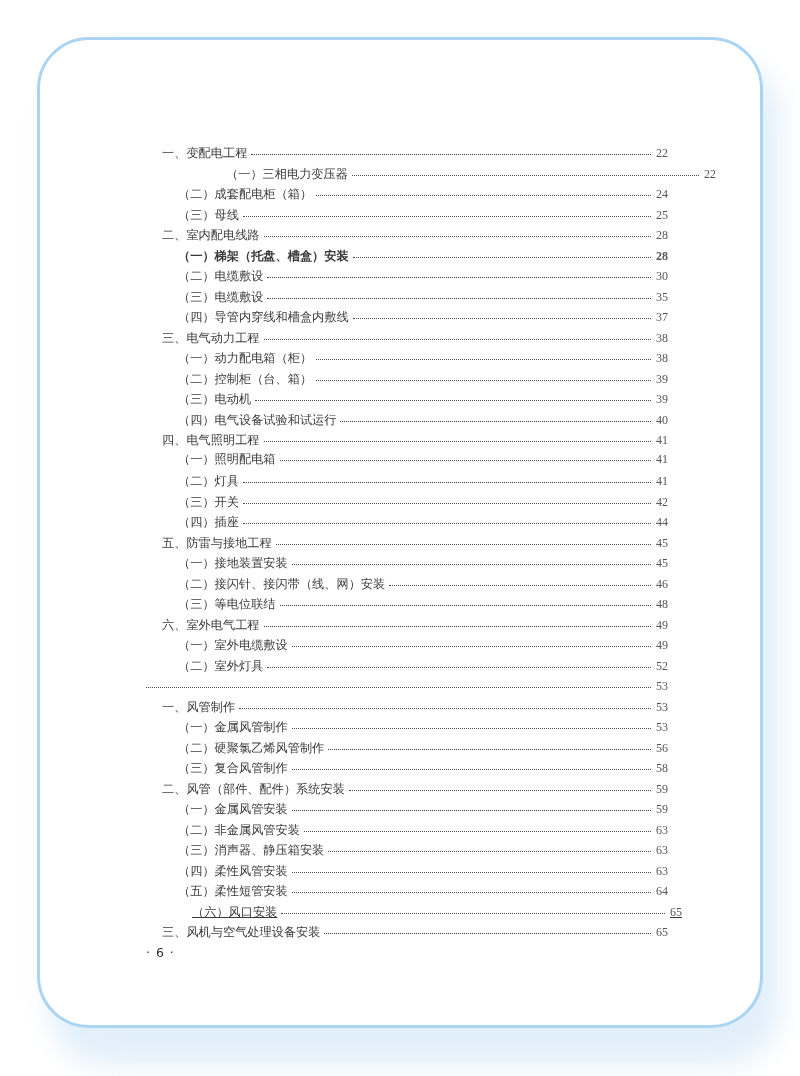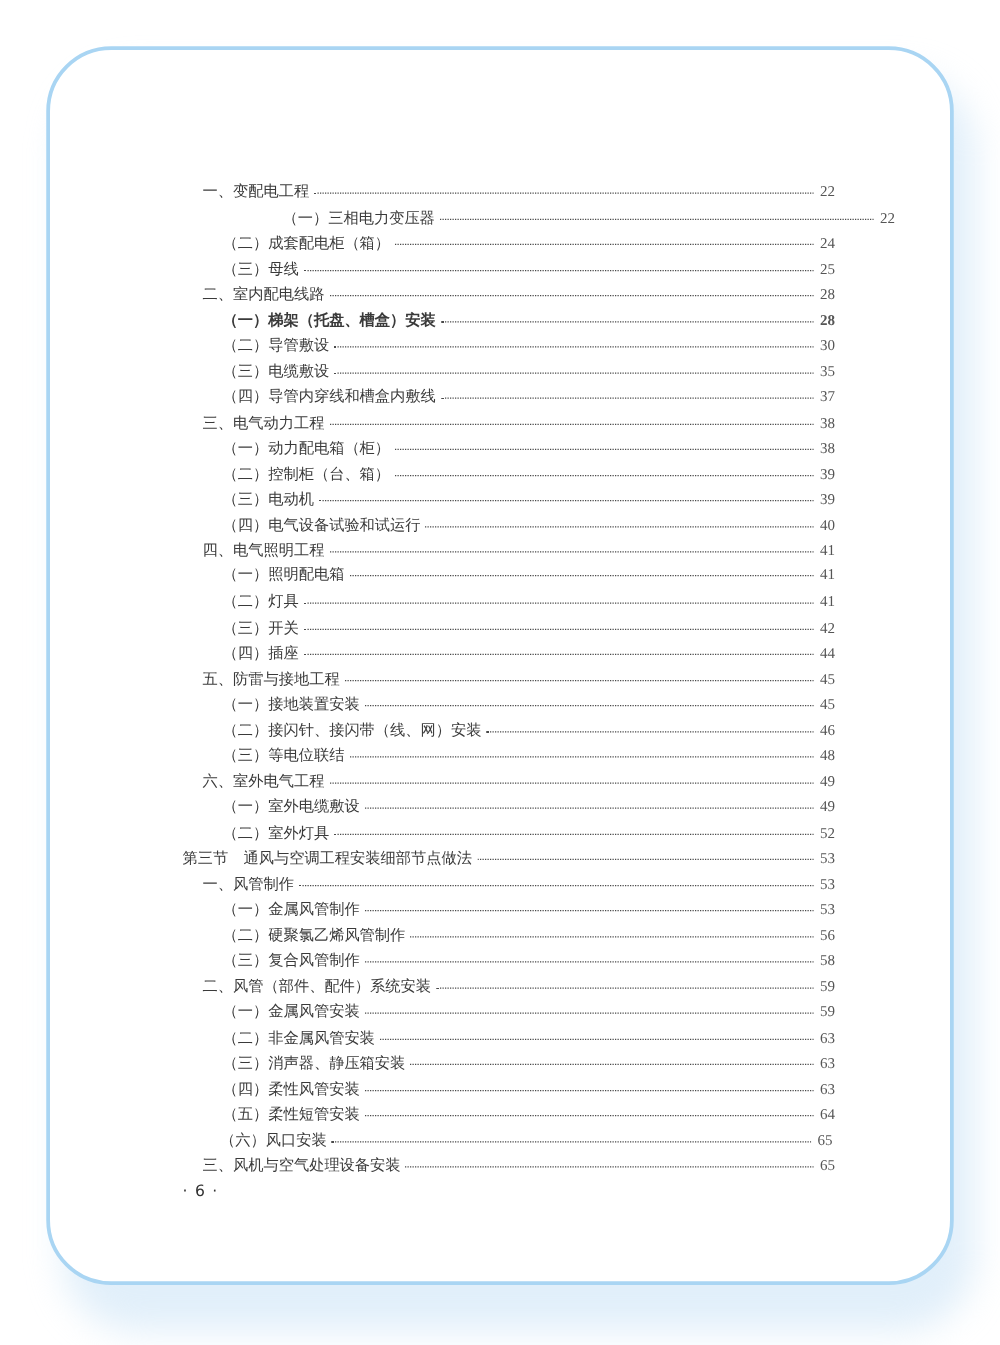--- a/index.html
+++ b/index.html
@@ -118,21 +118,21 @@
       <span class="label">二、室内配电线路</span>
       <span class="dots"></span>
       <span class="page">28</span>
     </div>
     <div class="row" style="left: 178px; width: 490px; top: 245.5px; font-weight: bold;">
       <span class="label">（一）梯架（托盘、槽盒）安装</span>
       <span class="dots"></span>
       <span class="page">28</span>
     </div>
     <div class="row" style="left: 178px; width: 490px; top: 266px;">
-      <span class="label">（二）导管敷设</span>
+      <span class="label">（二）电缆敷设</span>
       <span class="dots"></span>
       <span class="page">30</span>
     </div>
     <div class="row" style="left: 178px; width: 490px; top: 286.5px;">
       <span class="label">（三）电缆敷设</span>
       <span class="dots"></span>
       <span class="page">35</span>
     </div>
     <div class="row" style="left: 178px; width: 490px; top: 307px;">
       <span class="label">（四）导管内穿线和槽盒内敷线</span>
@@ -218,21 +218,20 @@
       <span class="label">（一）室外电缆敷设</span>
       <span class="dots"></span>
       <span class="page">49</span>
     </div>
     <div class="row" style="left: 178px; width: 490px; top: 655.5px;">
       <span class="label">（二）室外灯具</span>
       <span class="dots"></span>
       <span class="page">52</span>
     </div>
     <div class="row" style="left: 146px; width: 522px; top: 676px;">
-      <span class="label">第三节　通风与空调工程安装细部节点做法</span>
       <span class="dots"></span>
       <span class="page">53</span>
     </div>
     <div class="row" style="left: 162px; width: 506px; top: 696.5px;">
       <span class="label">一、风管制作</span>
       <span class="dots"></span>
       <span class="page">53</span>
     </div>
     <div class="row" style="left: 178px; width: 490px; top: 717px;">
       <span class="label">（一）金属风管制作</span>
@@ -272,21 +271,21 @@
     <div class="row" style="left: 178px; width: 490px; top: 860.5px;">
       <span class="label">（四）柔性风管安装</span>
       <span class="dots"></span>
       <span class="page">63</span>
     </div>
     <div class="row" style="left: 178px; width: 490px; top: 881px;">
       <span class="label">（五）柔性短管安装</span>
       <span class="dots"></span>
       <span class="page">64</span>
     </div>
-    <div class="row" style="left: 176px; width: 490px; top: 901.5px;">
+    <div class="row" style="left: 192px; width: 490px; top: 901.5px; text-decoration: underline;">
       <span class="label">（六）风口安装</span>
       <span class="dots"></span>
       <span class="page">65</span>
     </div>
     <div class="row" style="left: 162px; width: 506px; top: 922px;">
       <span class="label">三、风机与空气处理设备安装</span>
       <span class="dots"></span>
       <span class="page">65</span>
     </div>
   </div>

